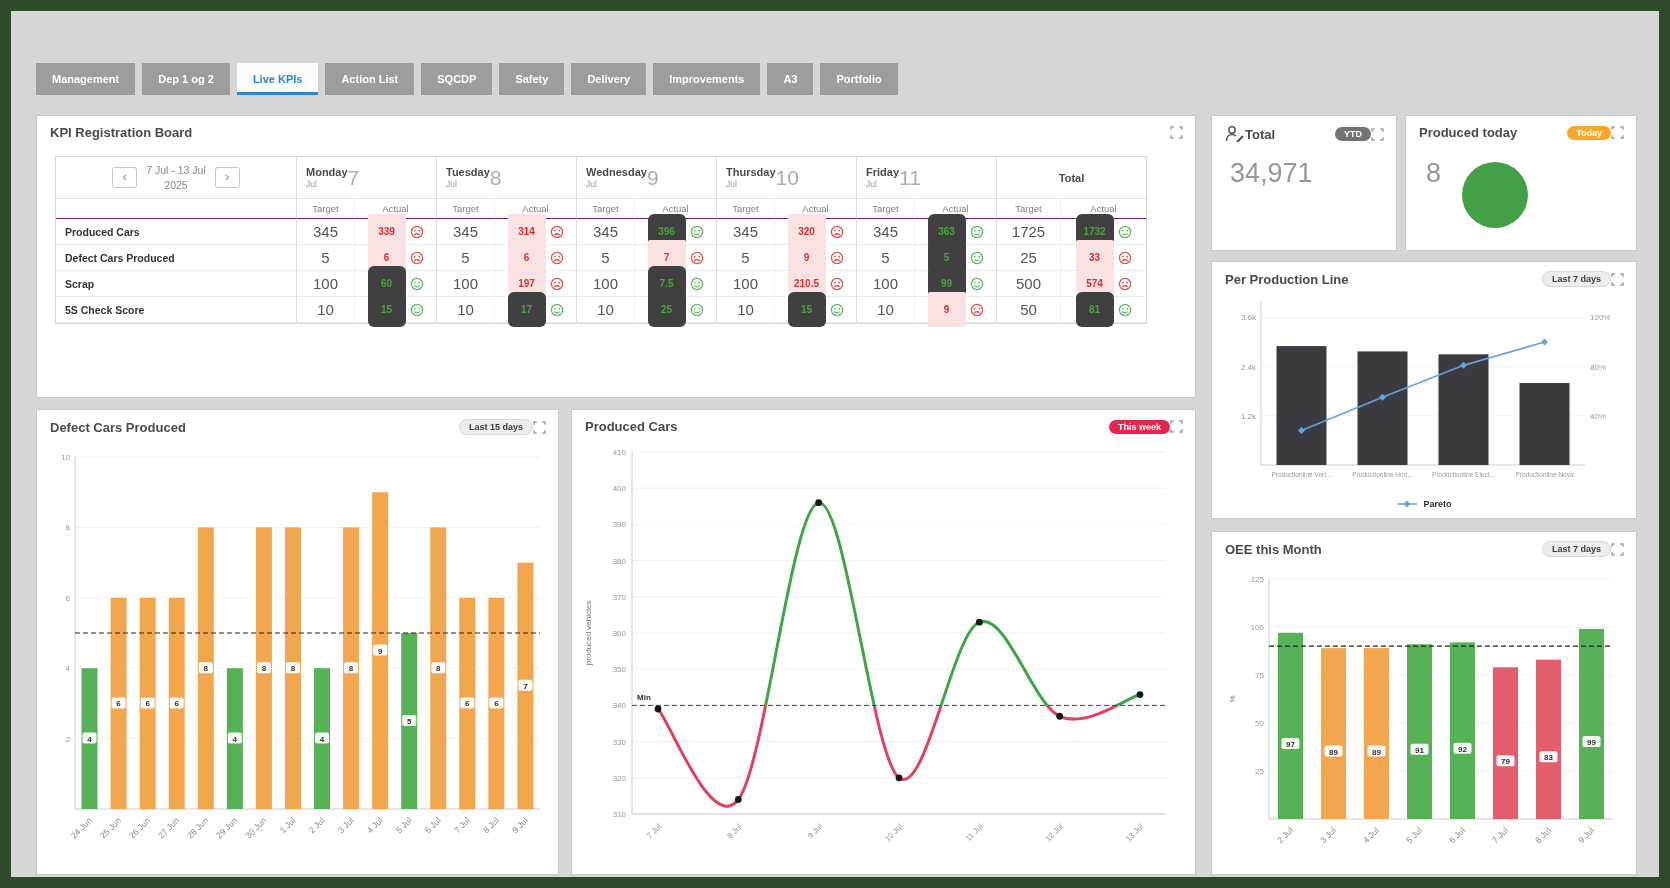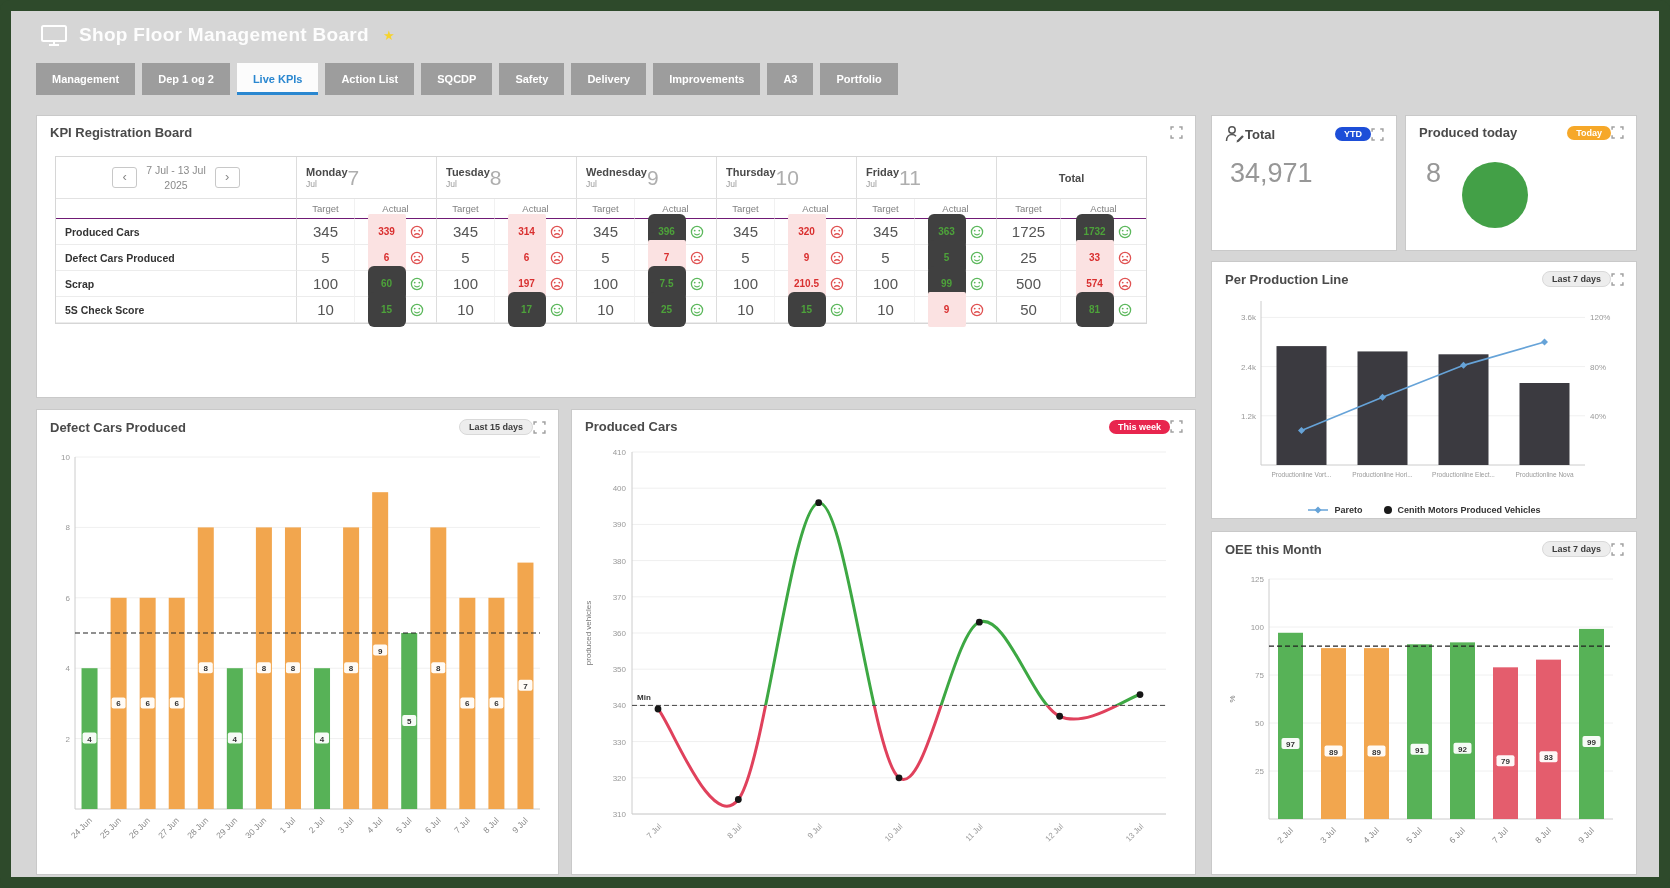--- a/index.html
+++ b/index.html
@@ -24,21 +24,21 @@
   #panel-perline { left:1200px; top:250px; width:426px;  height:258px; }
   #panel-oee     { left:1200px; top:520px; width:426px;  height:344px; }
   #panel-defect  { left:25px;   top:398px; width:523px;  height:466px; }
   #panel-cars    { left:560px;  top:398px; width:625px;  height:466px; }
 
   .panel-head { display:flex; align-items:center; padding:9px 12px 4px 13px; }
   .panel-title { font-size:13px; font-weight:bold; color:#4a4a4a; }
   .spacer { flex:1; }
   .pill { font-size:9px; font-weight:bold; padding:2px 9px; border-radius:9px; white-space:nowrap; }
   .pill-gray   { background:#ededed; color:#3c3c3c; border:1px solid #d9d9d9; }
-  .pill-blue   { background:#1d4ed8; color:#fff; }
+  .pill-blue   { background:#737373; color:#fff; }
   .pill-orange { background:#f6a829; color:#fff; }
   .pill-red    { background:#e8254e; color:#fff; }
   .expand { width:13px; height:13px; cursor:pointer; opacity:.8; display:inline-flex; }
 
   .big-value { position:absolute; font-size:27px; color:#979797; }
   .big-circle { position:absolute; left:56px; top:46px; width:66px; height:66px;
                 border-radius:50%; background:#43a047; }
 
   
   .kt-grid { display:grid; grid-template-columns:240px repeat(5,58px 82px) 64px 86px;
@@ -63,41 +63,30 @@
   .h3 { height:26px; border-bottom:1px solid #ececec; }
   .kt-label { justify-content:flex-start; padding-left:9px; font-size:10.5px; font-weight:bold; color:#333; }
   .kt-t { font-size:15px; color:#555; border-left:1px solid #ddd; }
   .kt-a { border-left:1px solid #f1f1f1; gap:4px; }
   .vpill { display:inline-block; min-width:38px; padding:12px 4px; text-align:center;
            border-radius:2px; font-size:10px; font-weight:bold; cursor:pointer; }
   .vpill.good { background:#404040; color:#4da23a;border-radius:6px; }
   .vpill.bad  { background:#fbe2e2; color:#d92f2f; }
 
   svg.chart { display:block; margin:0 auto; }
-  .legend { display:flex; justify-content:center; gap:22px; align-items:center; margin-top:14px; }
+  .legend { display:flex; justify-content:center; gap:22px; align-items:center; margin-top:8px;flex-direction:column; }
   .legend-item { display:flex; align-items:center; gap:5px; font-size:9px; font-weight:bold; color:#333; }
   .legend-dot { width:8px; height:8px; border-radius:50%; background:#1a1a1a; display:inline-block; }
 </style>
 </head>
 <body>
 
 <div class="frame">
  <div class="page">
 
-  <div class="app-header">
-    <span style="display:inline-flex;">
-      <svg width="26" height="21" viewBox="0 0 26 21">
-        <rect x="1" y="1" width="24" height="15" rx="1.5" fill="none" stroke="#fff" stroke-width="2"></rect>
-        <line x1="13" y1="16" x2="13" y2="19" stroke="#fff" stroke-width="2"></line>
-        <line x1="8" y1="20" x2="18" y2="20" stroke="#fff" stroke-width="2"></line>
-      </svg>
-    </span>
-    <span class="app-title">Shop Floor Management Board</span>
-    <span class="star">★</span>
-  </div>
 
   <div class="tabs" id="tabs">
         <div class="tab">Management</div>
         <div class="tab">Dep 1 og 2</div>
         <div class="tab active">Live KPIs</div>
         <div class="tab">Action List</div>
         <div class="tab">SQCDP</div>
         <div class="tab">Safety</div>
         <div class="tab">Delivery</div>
         <div class="tab">Improvements</div>

